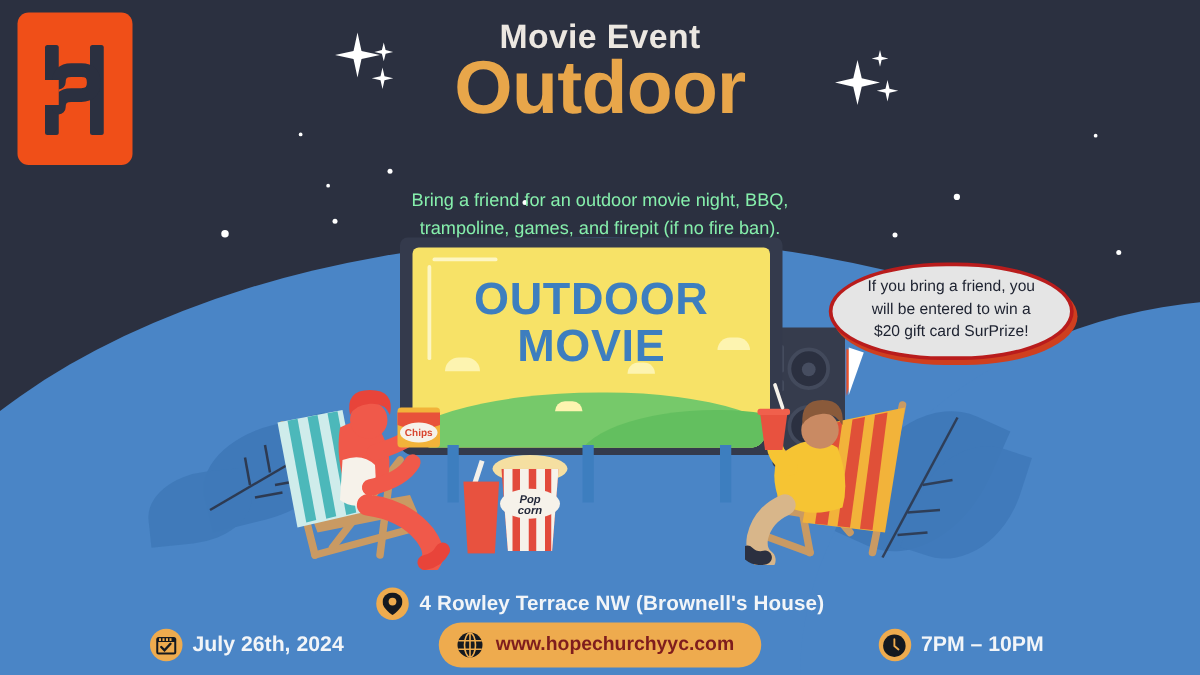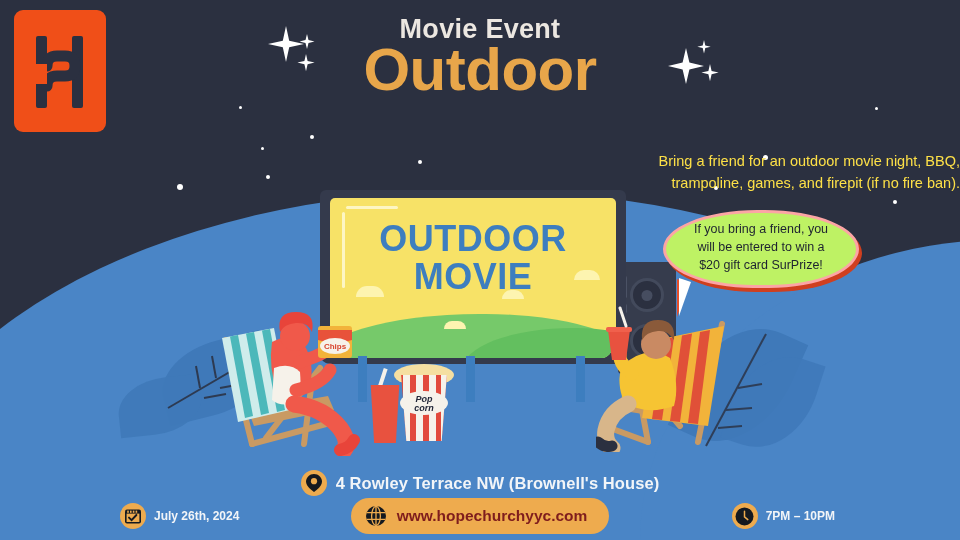--- a/index.html
+++ b/index.html
@@ -38,23 +38,23 @@
   #title {
     position: absolute; left: 0; right: 0; top: 41px;
     text-align: center;
     font-size: 60px; font-weight: bold;
     line-height: .98;
     color: #e8a64a;
     letter-spacing: -.5px;
   }
   #subtitle {
     position: absolute; left: 0; right: 0; top: 150px;
-    text-align: right;
+    text-align: center;
     font-size: 14.5px; line-height: 1.55;
-    color: #fde047;
+    color: #86efac;
   }
 
   
   #ground {
     position: absolute; left: -120px; bottom: -210px;
     width: 1200px; height: 560px;
     background: #4a85c6;
     border-radius: 50% 50% 0 0 / 62% 62% 0 0;
   }
   #ground2 {
@@ -131,22 +131,22 @@
   }
   .spkdot {
     position: absolute; left: 50%; transform: translateX(-50%);
     border-radius: 50%; background: #464d60;
   }
 
   
   #bubble {
     position: absolute; left: 663px; top: 210px;
     width: 196px; height: 78px;
-    background: #bef264;
-    border: 3px solid #fca5a5;
+    background: #e5e5e5;
+    border: 3px solid #b91c1c;
     border-radius: 48% 48% 46% 46% / 50%;
     box-shadow: 3px 4px 0 0 #cf3f1f;
   }
   #bubbletext {
     position: absolute; inset: 8px 12px;
     text-align: center;
     color: #1d2230;
     font-size: 12.5px; line-height: 1.42;
   }
   #bubbletail {
@@ -203,21 +203,21 @@
   }
   #infoline .txt {
     color: #f2f5f8; font-size: 16.5px; font-weight: bold;
     letter-spacing: .1px;
   }
   #bottombar {
     position: absolute; left: 0; right: 0; top: 498px;
     display: flex; align-items: center; justify-content: center;
   }
   .bslot { display: flex; align-items: center; gap: 8px; }
-  .bslot .txt { color: #f2f5f8; font-size: 12px; font-weight: bold; }
+  .bslot .txt { color: #f2f5f8; font-size: 17px; font-weight: bold; }
   #slot-date  { position: absolute; left: 120px; }
   #slot-time  { position: absolute; right: 125px; }
   #webpill {
     display: flex; align-items: center; gap: 10px;
     background: #eeab4e; border-radius: 20px;
     padding: 7px 22px 7px 14px;
   }
   #weburl { color: #7f1d1d; font-size: 15.5px; font-weight: bold; }
   .circicon {
     width: 26px; height: 26px; border-radius: 50%;

